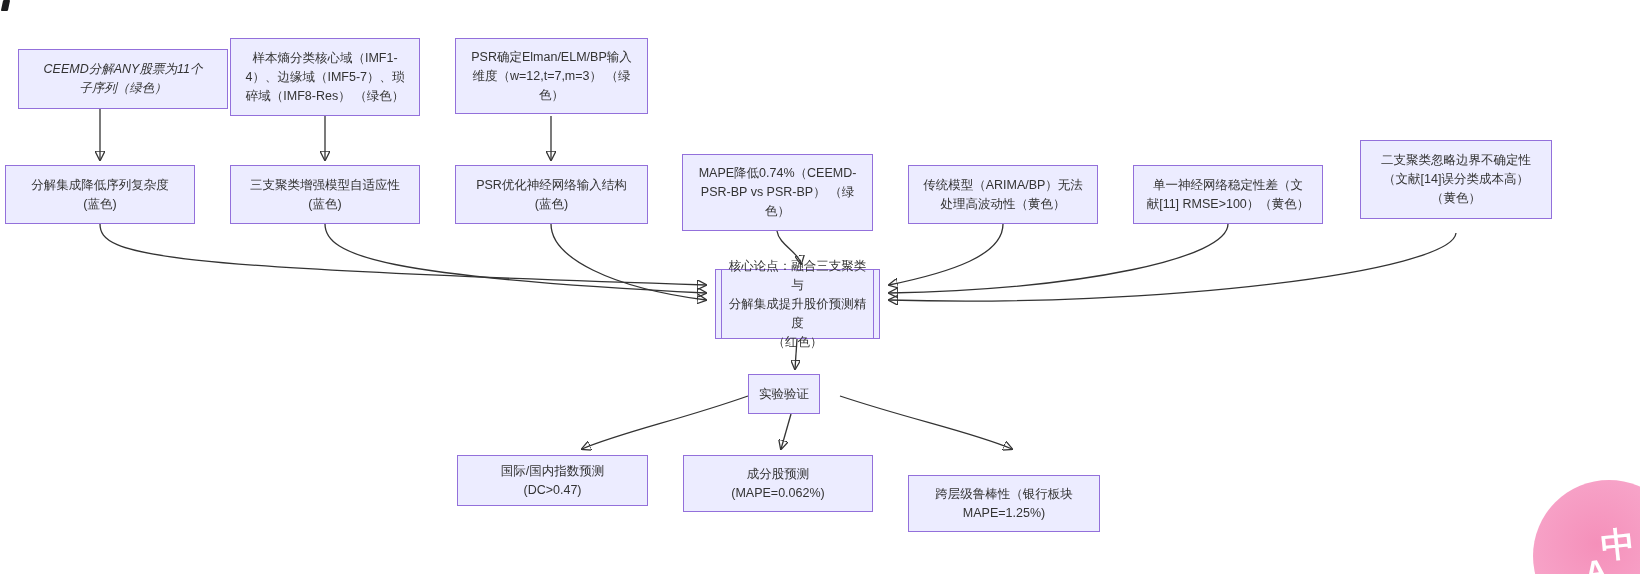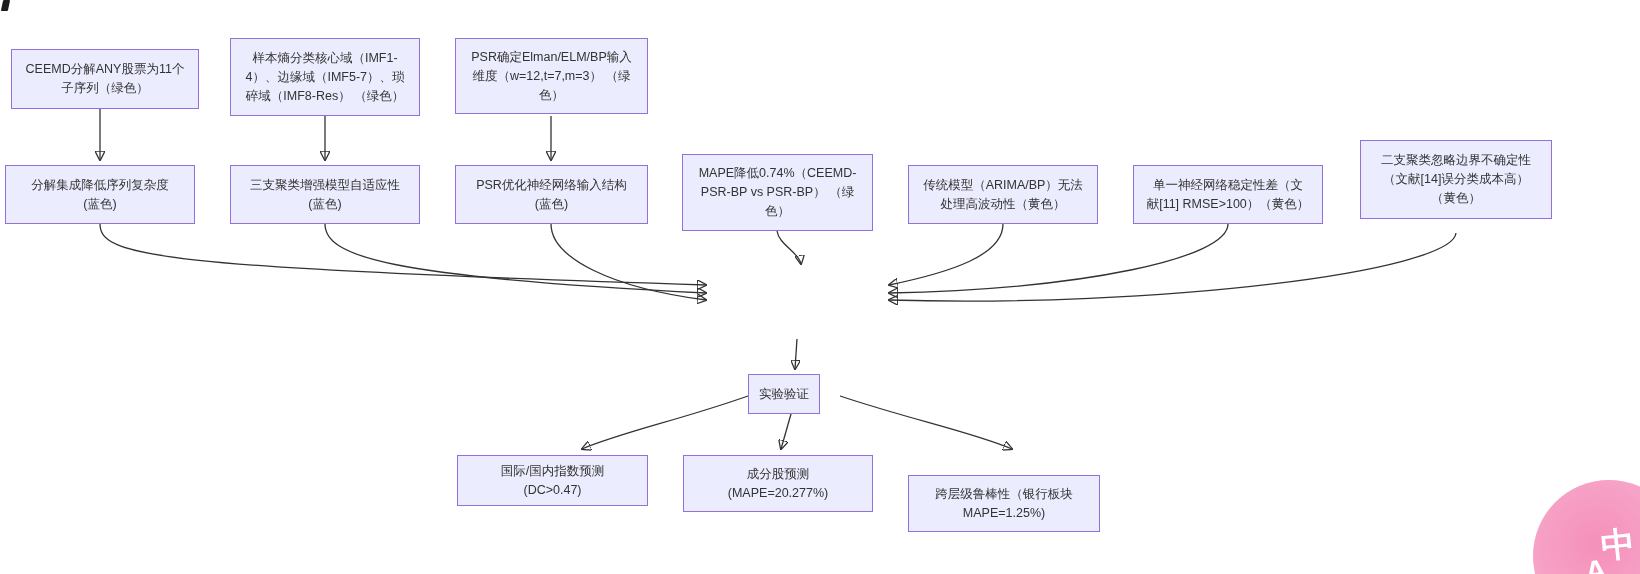--- a/index.html
+++ b/index.html
@@ -69,21 +69,21 @@
     <path d="M777 231 C779 245, 799 252, 801 264" marker-end="url(#arrow)"></path>
     <path d="M1003 224 C1003 255, 952 272, 889 285" marker-end="url(#arrow)"></path>
     <path d="M1228 224 C1228 258, 1085 289, 889 293" marker-end="url(#arrow)"></path>
     <path d="M1456 233 C1452 272, 1155 308, 889 300" marker-end="url(#arrow)"></path>
     <path d="M797 339 L795 369" marker-end="url(#arrow)"></path>
     <path d="M748 396 C680 420, 622 432, 582 449" marker-end="url(#arrow)"></path>
     <path d="M791 414 L781 449" marker-end="url(#arrow)"></path>
     <path d="M840 396 C912 420, 972 432, 1012 449" marker-end="url(#arrow)"></path>
   </svg>
 
-  <div class="node" style="left:11px; top:49px; width:188px; height:60px;">
+  <div class="node" style="left:18px; top:49px; width:210px; height:60px;font-style:italic;">
     <span class="node-text">CEEMD分解ANY股票为11个
 子序列（绿色）</span>
   </div>
 
   <div class="node" style="left:230px; top:38px; width:190px; height:78px;">
     <span class="node-text">样本熵分类核心域（IMF1-
 4）、边缘域（IMF5-7）、琐
 碎域（IMF8-Res） （绿色）</span>
   </div>
 
@@ -123,33 +123,40 @@
     <span class="node-text">单一神经网络稳定性差（文
 献[11] RMSE&gt;100）（黄色）</span>
   </div>
 
   <div class="node" style="left:1360px; top:140px; width:192px; height:79px;">
     <span class="node-text">二支聚类忽略边界不确定性
 （文献[14]误分类成本高）
 （黄色）</span>
   </div>
 
+  <div class="node subroutine" style="left:715px; top:269px; width:165px; height:70px;">
+    <span class="bar left"></span>
+    <span class="bar right"></span>
+    <span class="node-text">核心论点：融合三支聚类与
+分解集成提升股价预测精度
+（红色）</span>
+  </div>
 
   <div class="node" style="left:748px; top:374px; width:72px; height:40px;">
     <span class="node-text">实验验证</span>
   </div>
 
   <div class="node" style="left:457px; top:455px; width:191px; height:51px;">
     <span class="node-text">国际/国内指数预测
 (DC&gt;0.47)</span>
   </div>
 
   <div class="node" style="left:683px; top:455px; width:190px; height:57px;">
     <span class="node-text">成分股预测
-(MAPE=20.277%)</span>
+(MAPE=0.062%)</span>
   </div>
 
   <div class="node" style="left:908px; top:455px; width:192px; height:57px;margin-top:20px;">
     <span class="node-text">跨层级鲁棒性（银行板块
 MAPE=1.25%)</span>
   </div>
 
   <div class="stray-mark"></div>
 
   <div class="watermark">

